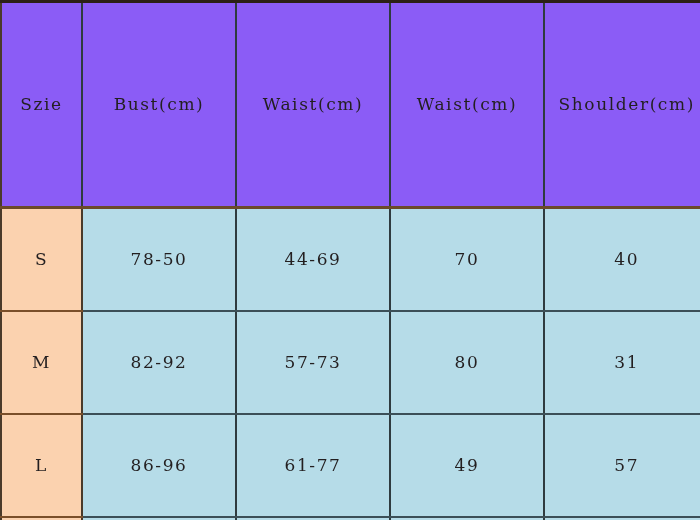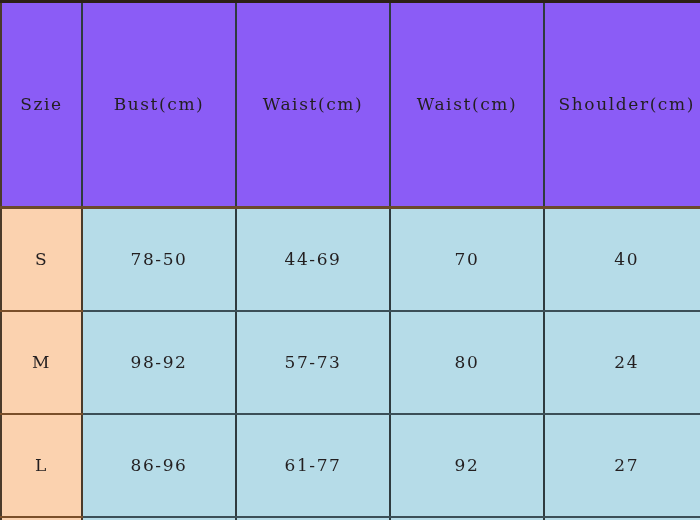--- a/index.html
+++ b/index.html
@@ -142,48 +142,48 @@
         <td>
           <span class="cell-text">40</span>
         </td>
       </tr>
 
       <tr class="data-row">
         <td class="size-cell">
           <span class="cell-text">M</span>
         </td>
         <td>
-          <span class="cell-text">98-92</span>
+          <span class="cell-text">82-92</span>
         </td>
         <td>
           <span class="cell-text">57-73</span>
         </td>
         <td>
           <span class="cell-text">80</span>
         </td>
         <td>
-          <span class="cell-text">24</span>
+          <span class="cell-text">31</span>
         </td>
       </tr>
 
       <tr class="data-row">
         <td class="size-cell">
           <span class="cell-text">L</span>
         </td>
         <td>
           <span class="cell-text">86-96</span>
         </td>
         <td>
           <span class="cell-text">61-77</span>
         </td>
         <td>
-          <span class="cell-text">92</span>
-        </td>
-        <td>
-          <span class="cell-text">27</span>
+          <span class="cell-text">49</span>
+        </td>
+        <td>
+          <span class="cell-text">57</span>
         </td>
       </tr>
 
       <tr class="partial-row">
         <td class="size-cell">
           <span class="cell-text"></span>
         </td>
         <td>
           <span class="cell-text"></span>
         </td>

